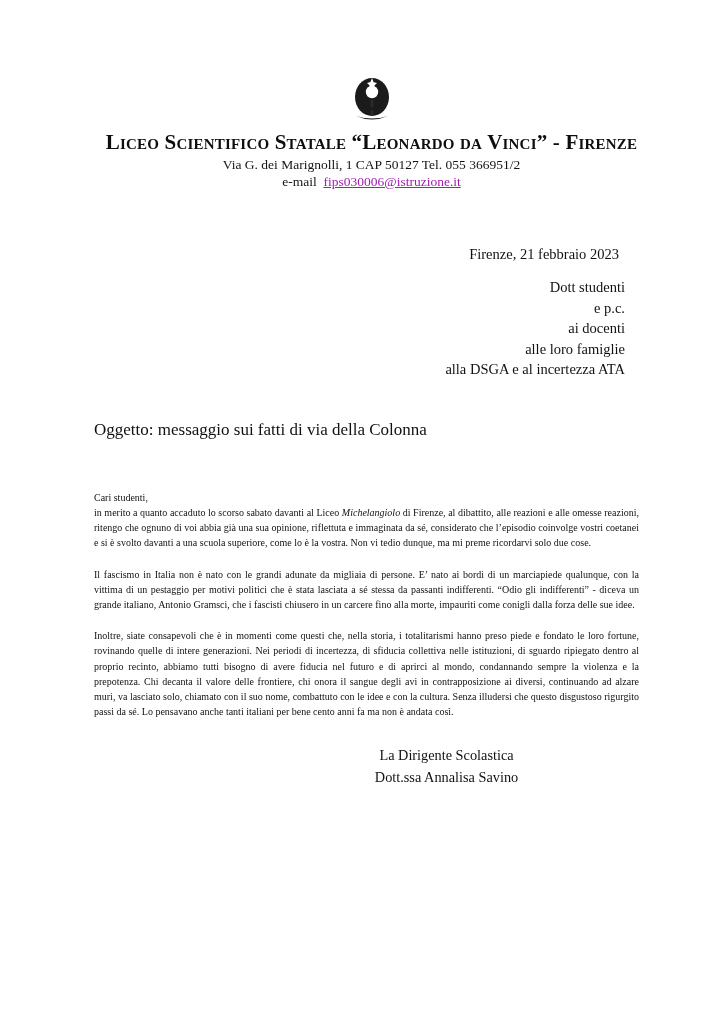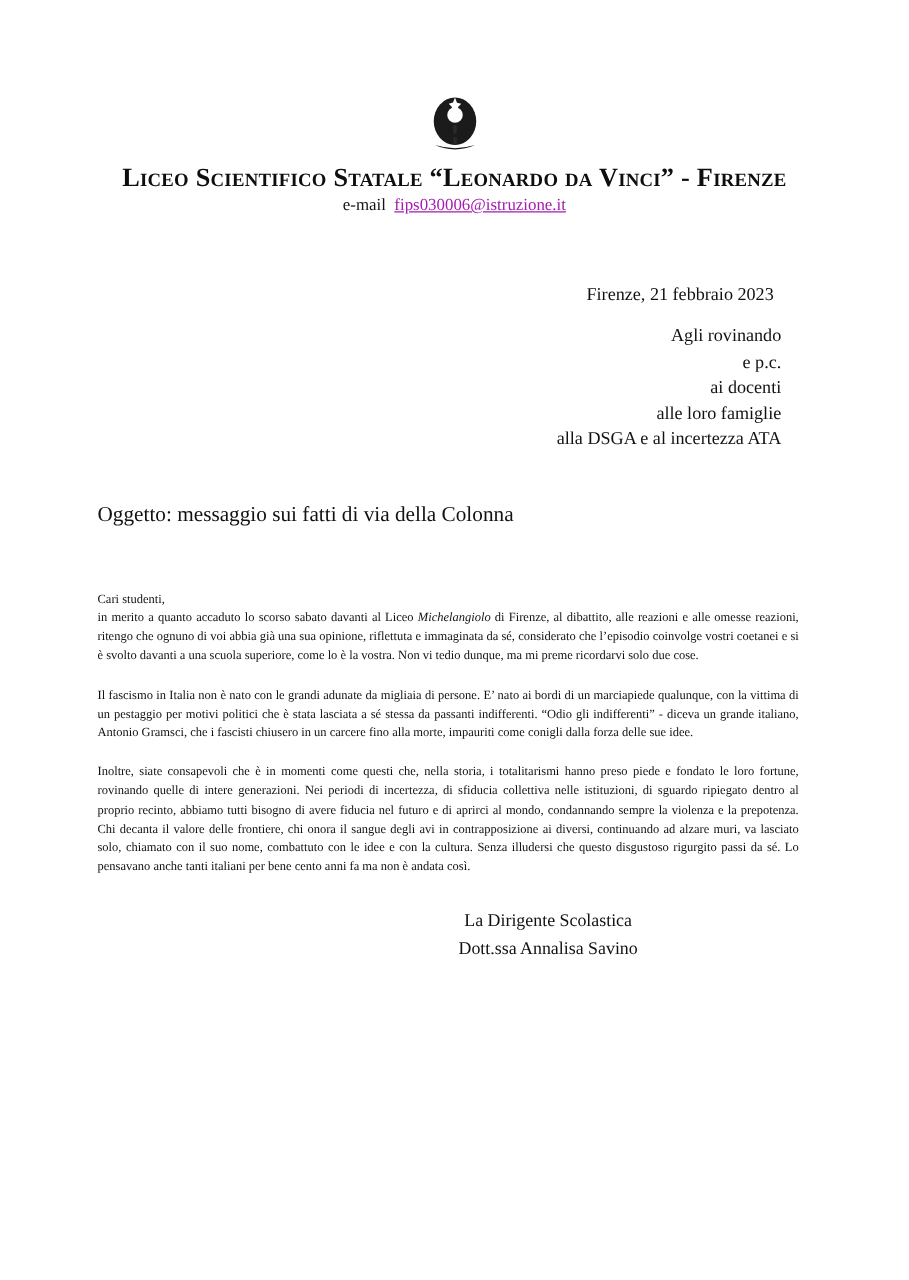--- a/index.html
+++ b/index.html
@@ -12,21 +12,21 @@
     height: 1024px;
     font-family: "Liberation Serif", serif;
     color: #111111;
     position: relative;
     overflow: hidden;
   }
   .page {
     width: 727px;
     height: 836px;
     box-sizing: border-box;
-    padding: 60px 60px 20px 60px;
+    padding: 60px 60px 20px 76px;
     position: relative;
   }
 
   
   .letterhead {
     text-align: center;
   }
   .emblem {
     width: 44px;
     height: 54px;
@@ -140,31 +140,32 @@
       <g fill="#2a2a2a">
         <rect x="20.6" y="30" width="2.8" height="16" rx="1"></rect>
         <path d="M10 32 q12 10 24 0 q-12 16 -24 0z" fill="#1b1b1b"></path>
       </g>
       <g fill="#111111">
         <path d="M6 46 q16 7 32 0 q-16 5 -32 0z"></path>
       </g>
     </svg>
 
     <div class="school-name">Liceo Scientifico Statale “Leonardo da Vinci” - Firenze</div>
+    <div class="school-address">Via G. dei Marignolli, 1   CAP 50127   Tel. 055 366951/2</div>
     <div class="school-email">
       <span>e-mail</span>
       <span>&nbsp;</span><a class="mail-link" href="#">fips030006@istruzione.it</a>
     </div>
   </div>
 
   <div class="date-line">Firenze, 21 febbraio 2023</div>
 
 
   <div class="recipients">
-    <div>Agli rovinando</div>
+    <div>Dott studenti</div>
     <div>e p.c.</div>
     <div>ai docenti</div>
     <div>alle loro famiglie</div>
     <div>alla DSGA e al incertezza ATA</div>
   </div>
 
   <div class="subject">Oggetto: messaggio sui fatti di via della Colonna</div>
 
   <div class="body-text">
     <p class="salutation">Cari studenti,</p>

